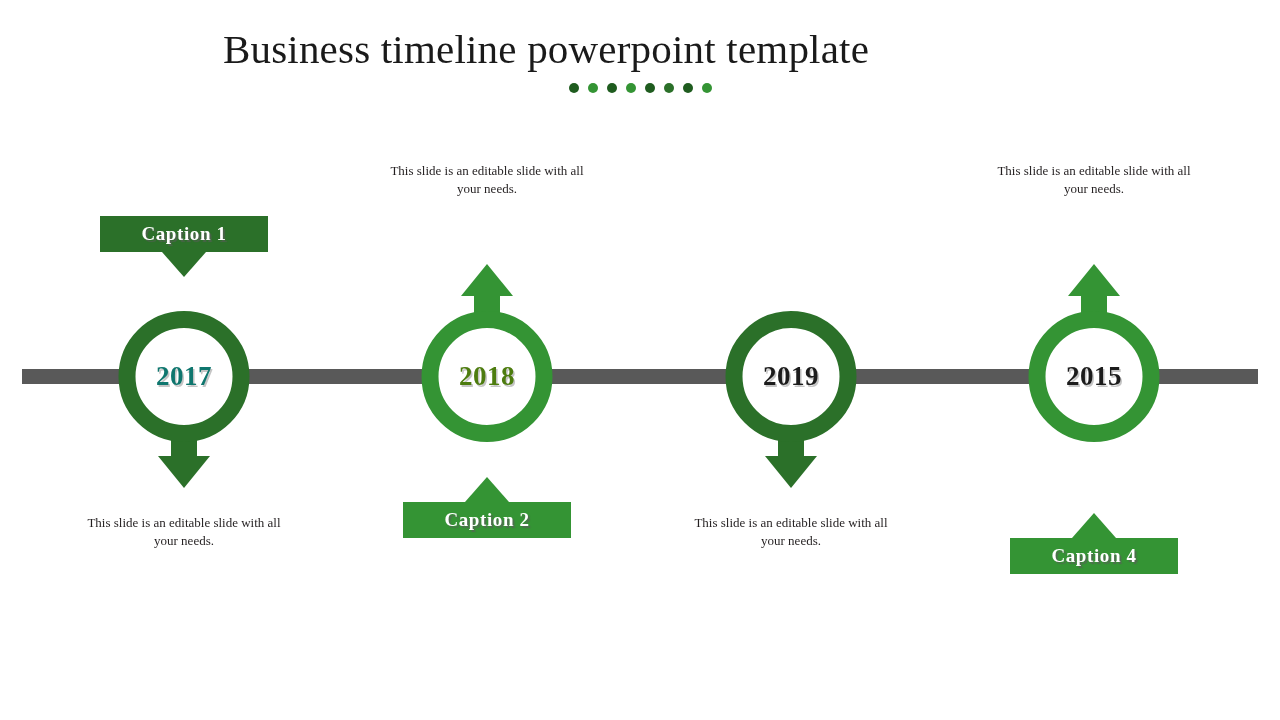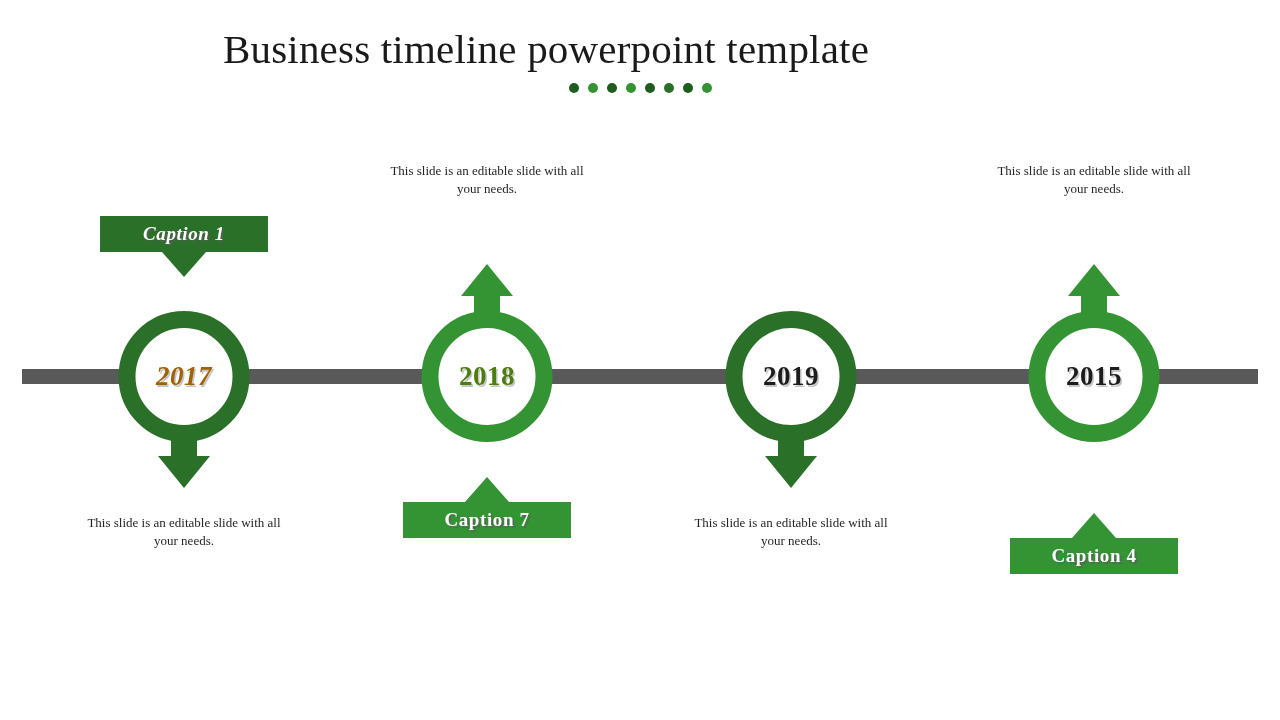--- a/index.html
+++ b/index.html
@@ -170,21 +170,21 @@
     border-right: 22px solid transparent;
   }
   .caption.tip-down .tip {
     bottom: -25px;
     border-top: 25px solid #2b7029;
   }
   .caption.tip-up .tip {
     top: -25px;
     border-bottom: 25px solid #2b7029;
   }
-  .caption.above { top: 216px; font-style: italic; }
+  .caption.above { top: 216px; }
   .caption.below { top: 502px; }
 
   
   .body-text {
     position: absolute;
     left: 50%;
     transform: translateX(-50%);
     width: 200px;
     text-align: center;
     font-size: 13px;
@@ -214,36 +214,36 @@
 
   <div id="timeline-bar" style="background: rgb(89, 89, 89);"></div>
 
   <div id="nodes-layer">
       <div class="node" style="left: 34px;">
         <div class="arrow arrow-down">
           <div class="stem" style="background: rgb(43, 112, 41);"></div>
           <div class="head" style="border-top-color: rgb(43, 112, 41);"></div>
         </div>
         <div class="ring" style="border-color: rgb(43, 112, 41);"></div>
-        <div class="year" style="color: #a16207; font-style: italic;">2017</div>
+        <div class="year" style="color: #0f766e;">2017</div>
         <div class="caption above tip-down" style="background: rgb(43, 112, 41);">
           <span class="caption-label">Caption  1</span>
           <span class="tip" style="border-top-color: rgb(43, 112, 41);"></span>
         </div>
         <div class="body-text below" style="color: rgb(35, 31, 32);">This slide is an editable slide with all your needs.</div>
       </div>
       <div class="node" style="left: 337px;">
         <div class="arrow arrow-up">
           <div class="stem" style="background: rgb(52, 148, 52);"></div>
           <div class="head" style="border-bottom-color: rgb(52, 148, 52);"></div>
         </div>
         <div class="ring" style="border-color: rgb(52, 148, 52);"></div>
         <div class="year" style="color: #4d7c0f;">2018</div>
         <div class="caption below tip-up" style="background: rgb(52, 148, 52);">
-          <span class="caption-label">Caption  7</span>
+          <span class="caption-label">Caption  2</span>
           <span class="tip" style="border-bottom-color: rgb(52, 148, 52);"></span>
         </div>
         <div class="body-text above" style="color: rgb(35, 31, 32);">This slide is an editable slide with all your needs.</div>
       </div>
       <div class="node" style="left: 641px;">
         <div class="arrow arrow-down">
           <div class="stem" style="background: rgb(43, 112, 41);"></div>
           <div class="head" style="border-top-color: rgb(43, 112, 41);"></div>
         </div>
         <div class="ring" style="border-color: rgb(43, 112, 41);"></div>

